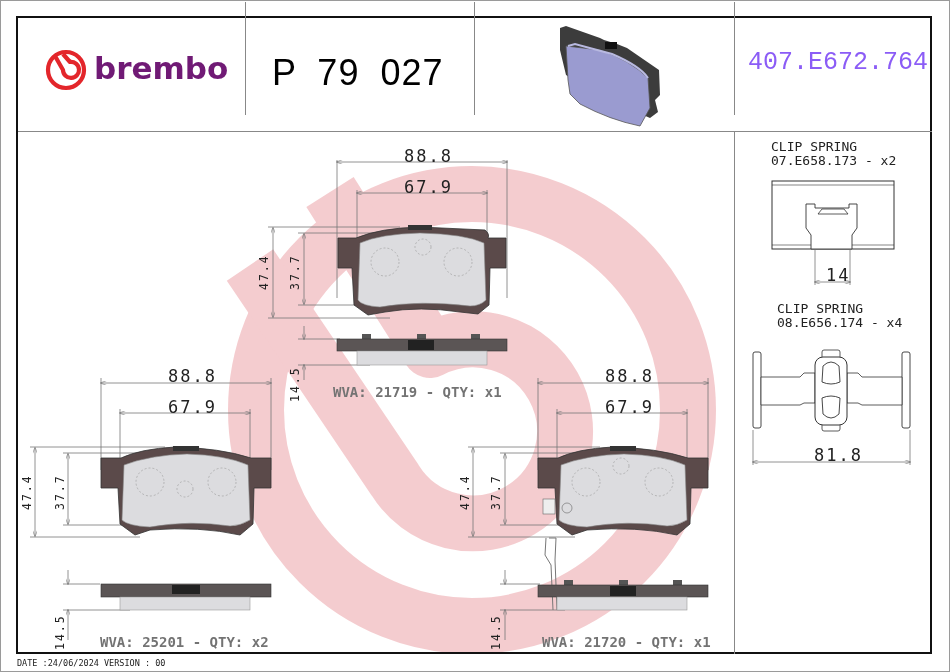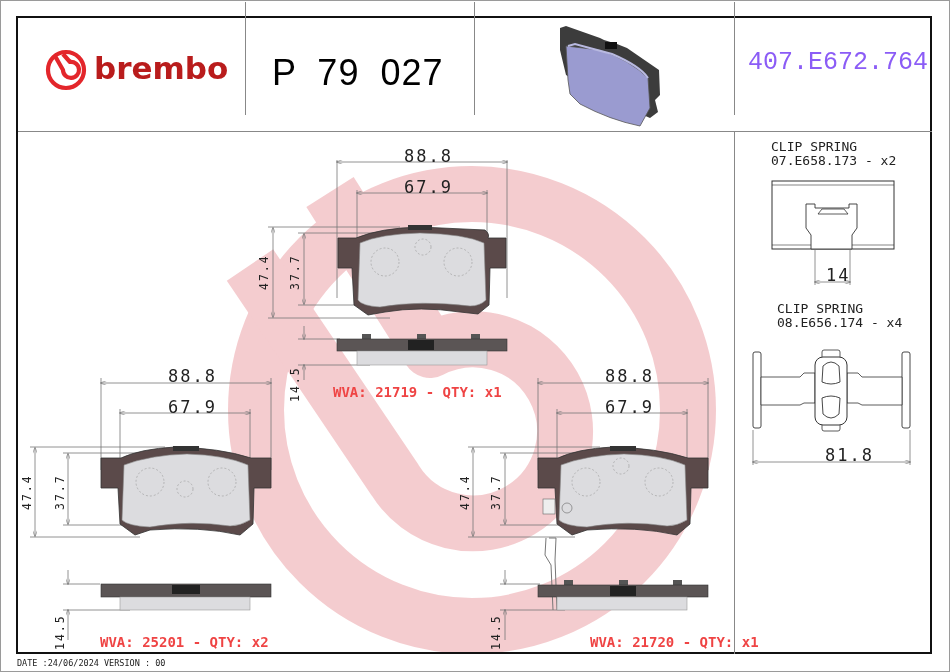--- a/index.html
+++ b/index.html
@@ -3,24 +3,24 @@
 <meta charset="utf-8">
 <style>
   html,body{margin:0;padding:0;background:#fff;}
   body{width:950px;height:672px;position:relative;overflow:hidden;font-family:"DejaVu Sans Mono","Liberation Mono",monospace;}
   .outer{position:absolute;left:0;top:0;width:948px;height:670px;border:1px solid #9a9a9a;}
   .frame{position:absolute;left:16px;top:16px;width:916px;height:638px;border:2px solid #111;box-sizing:border-box;}
   .cell{position:absolute;top:2px;height:113px;border-right:1px solid #888;box-sizing:border-box;}
   .hdr-bottom{position:absolute;left:18px;top:131px;width:914px;height:0;border-top:1px solid #888;}
   .pn{position:absolute;left:272px;top:52px;font-family:"Liberation Sans","DejaVu Sans",sans-serif;font-weight:normal;font-size:36px;letter-spacing:1px;color:#000;word-spacing:10px;}
   .code{position:absolute;left:748px;top:48px;font-family:Liberation Mono, monospace;font-size:25px;color:#8b5cf6;}
-  .brand-text{position:absolute;left:94px;top:50px;font-family:"DejaVu Sans","Liberation Sans",sans-serif;font-size:31px;font-weight:bold;color:#b91c1c;letter-spacing:0px;}
+  .brand-text{position:absolute;left:94px;top:50px;font-family:"DejaVu Sans","Liberation Sans",sans-serif;font-size:31px;font-weight:bold;color:#701a75;letter-spacing:0px;}
   .side-col{position:absolute;left:734px;top:131px;width:0;height:523px;border-left:1px solid #888;}
   .lbl{position:absolute;font-family:"DejaVu Sans Mono",monospace;font-size:13px;color:#222;white-space:pre;}
-  .wva{position:absolute;font-family:"DejaVu Sans Mono",monospace;font-weight:bold;font-size:14px;color:#ef4444;white-space:pre;}
+  .wva{position:absolute;font-family:"DejaVu Sans Mono",monospace;font-weight:bold;font-size:14px;color:#737373;white-space:pre;}
   .dim{position:absolute;font-family:"DejaVu Sans Mono",monospace;font-size:17px;color:#222;white-space:pre;letter-spacing:2px;}
   .dimv{position:absolute;font-family:"DejaVu Sans Mono",monospace;font-size:11.5px;color:#222;white-space:pre;letter-spacing:2px;transform:rotate(-90deg);transform-origin:left top;}
   .footer{position:absolute;left:17px;top:658px;font-family:"DejaVu Sans Mono",monospace;font-size:8.5px;color:#222;white-space:pre;}
   svg{position:absolute;left:0;top:0;}
 </style>
 </head>
 <body>
 
 <div class="outer"></div>
 
@@ -193,36 +193,36 @@
 <div class="brand-text">brembo</div>
 <div class="pn">P 79 027</div>
 <div class="code">407.E672.764</div>
 
 <div class="lbl" style="left:771px;top:139px;">CLIP SPRING</div>
 <div class="lbl" style="left:771px;top:153px;text-align:center;">07.E658.173 - x2</div>
 <div class="dim" style="left:826px;top:265px;">14</div>
 
 <div class="lbl" style="left:777px;top:301px;">CLIP SPRING</div>
 <div class="lbl" style="left:777px;top:315px;">08.E656.174 - x4</div>
-<div class="dim" style="left:814px;top:445px;margin-left:11px;">81.8</div>
+<div class="dim" style="left:814px;top:445px;">81.8</div>
 
 <div class="dim" style="left:404px;top:146px;">88.8</div>
 <div class="dim" style="left:404px;top:177px;">67.9</div>
 <div class="dimv" style="left:257px;top:290px;">47.4</div>
 <div class="dimv" style="left:288px;top:290px;">37.7</div>
 <div class="dimv" style="left:288px;top:402px;">14.5</div>
 <div class="wva" style="left:333px;top:384px;">WVA: 21719 - QTY: x1</div>
 
 <div class="dim" style="left:168px;top:366px;">88.8</div>
 <div class="dim" style="left:168px;top:397px;">67.9</div>
 <div class="dimv" style="left:20px;top:510px;">47.4</div>
 <div class="dimv" style="left:53px;top:510px;">37.7</div>
 <div class="dimv" style="left:53px;top:650px;">14.5</div>
 <div class="wva" style="left:100px;top:634px;">WVA: 25201 - QTY: x2</div>
 
 <div class="dim" style="left:605px;top:366px;">88.8</div>
 <div class="dim" style="left:605px;top:397px;">67.9</div>
 <div class="dimv" style="left:458px;top:510px;">47.4</div>
 <div class="dimv" style="left:489px;top:510px;">37.7</div>
 <div class="dimv" style="left:489px;top:650px;">14.5</div>
-<div class="wva" style="left:542px;top:634px;margin-left:48px;">WVA: 21720 - QTY: x1</div>
+<div class="wva" style="left:542px;top:634px;">WVA: 21720 - QTY: x1</div>
 
 <div class="footer">DATE :24/06/2024 VERSION : 00</div>
 
 </body></html>

